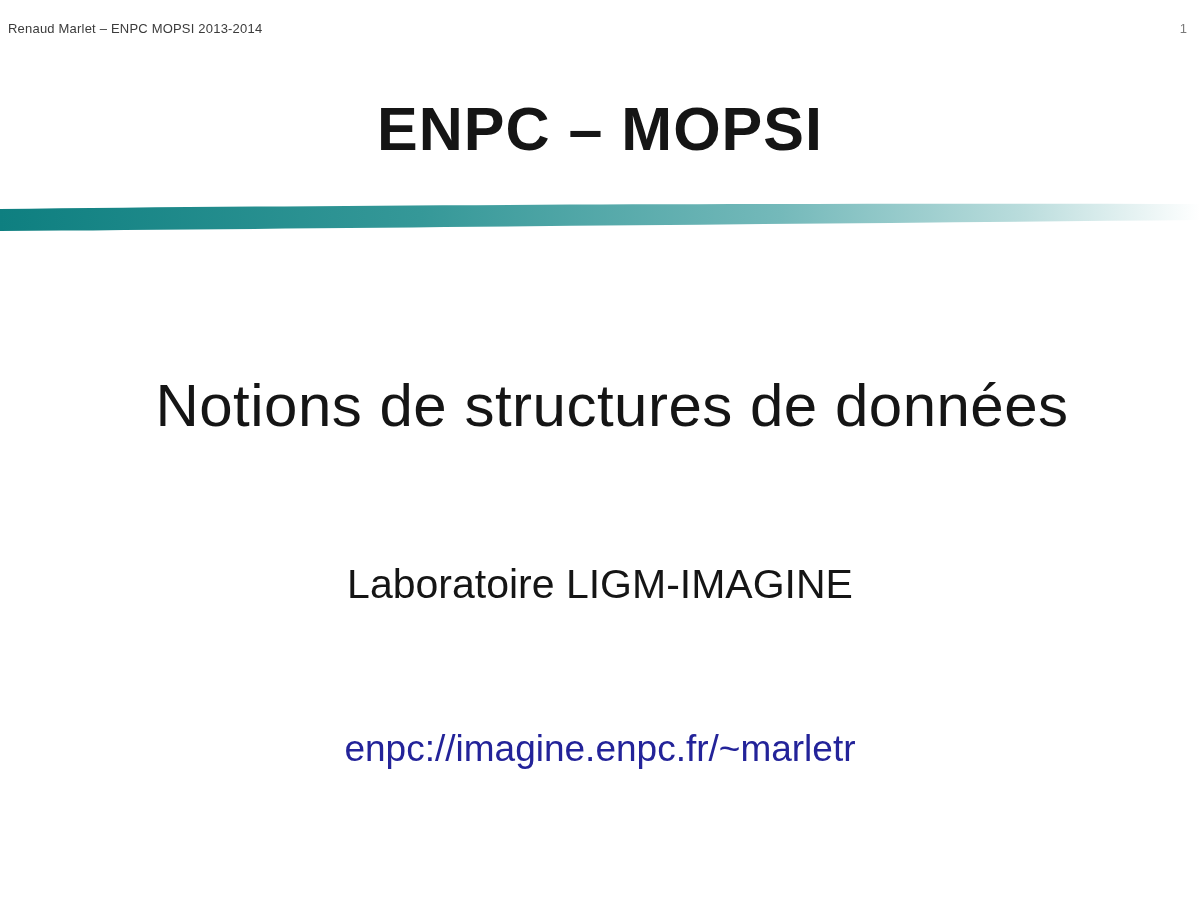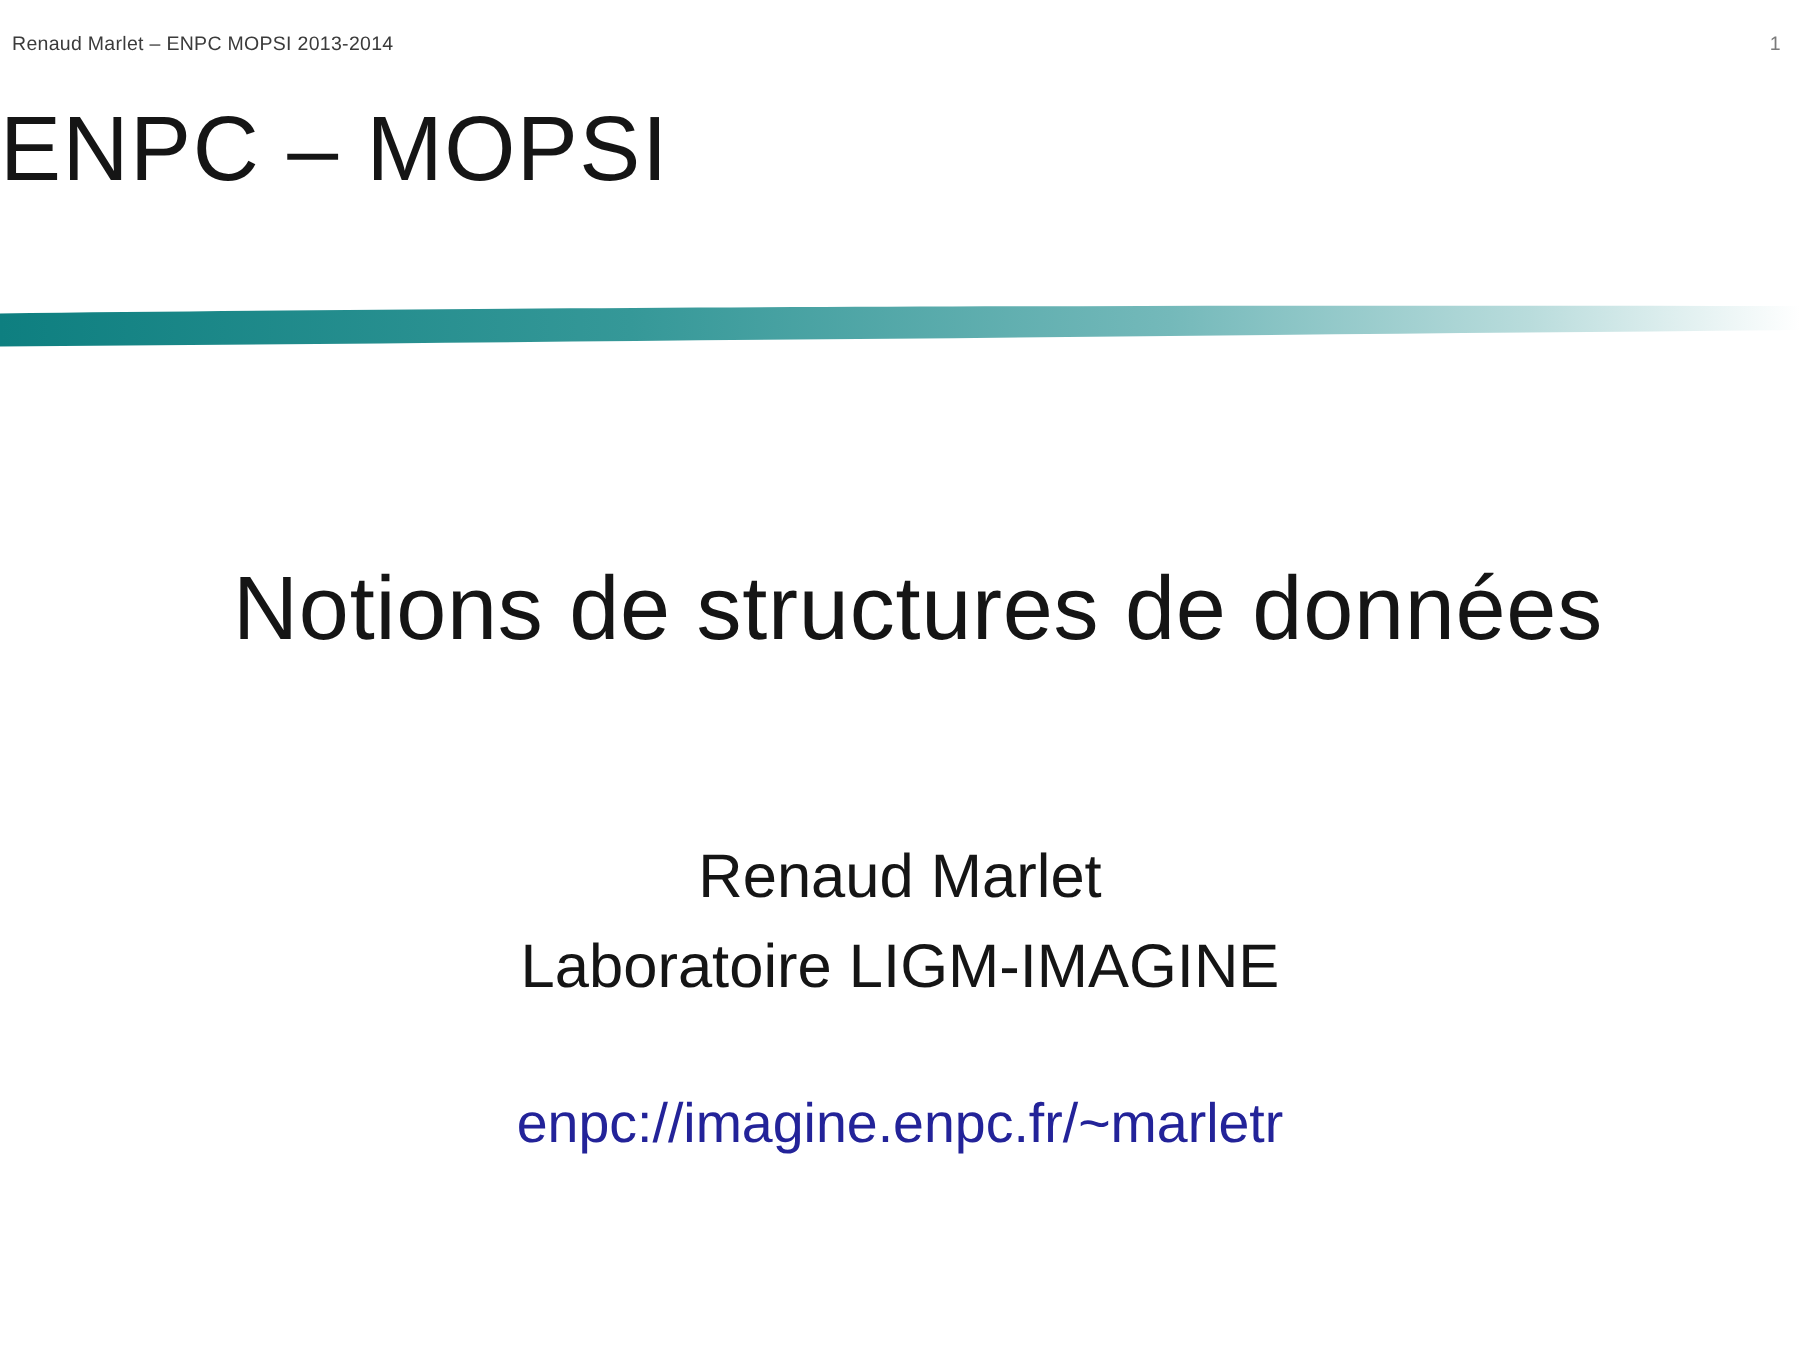--- a/index.html
+++ b/index.html
@@ -27,27 +27,27 @@
   }
   .page-number {
     position: absolute;
     top: 5px;
     right: 13px;
     font-size: 13px;
     color: var(--page-num-color, #7a7a7a);
   }
   .course-title {
     position: absolute;
-    top: 48px;
+    top: 78px;
     left: 0;
     width: 100%;
     margin: 0;
-    text-align: left;
+    text-align: center;
     font-size: 61px;
-    font-weight: 400;
+    font-weight: 700;
     letter-spacing: 1px;
     color: var(--title-color, #151515);
   }
   .swoosh {
     position: absolute;
     top: 184px;
     left: 0;
     width: 1200px;
     height: 40px;
     display: block;
@@ -107,21 +107,20 @@
         <stop offset="0.85" stop-color="#b9dcdc"></stop>
         <stop offset="1" stop-color="#ffffff"></stop>
       </linearGradient>
     </defs>
     <path d="M 0 9 C 300 5.5, 700 3, 1200 4 L 1200 20 C 800 23.5, 350 28.5, 0 31 Z" fill="url(#swooshGrad)"></path>
   </svg>
 
   <h2 class="slide-title">Notions de structures de données</h2>
 
   <div class="author-block">
-    <div>Renaud Marlet</div>
     <div>Laboratoire LIGM-IMAGINE</div>
   </div>
 
   <div class="url-line">
     <a href="#">enpc://imagine.enpc.fr/~marletr</a>
   </div>
 
 </div>
 
 </body></html>

